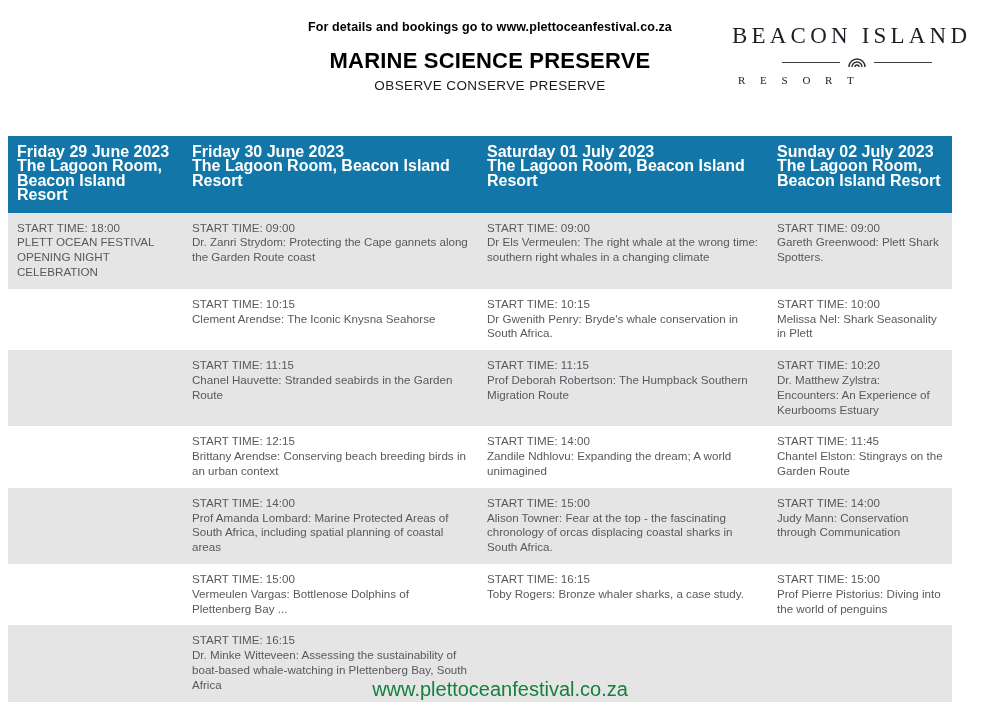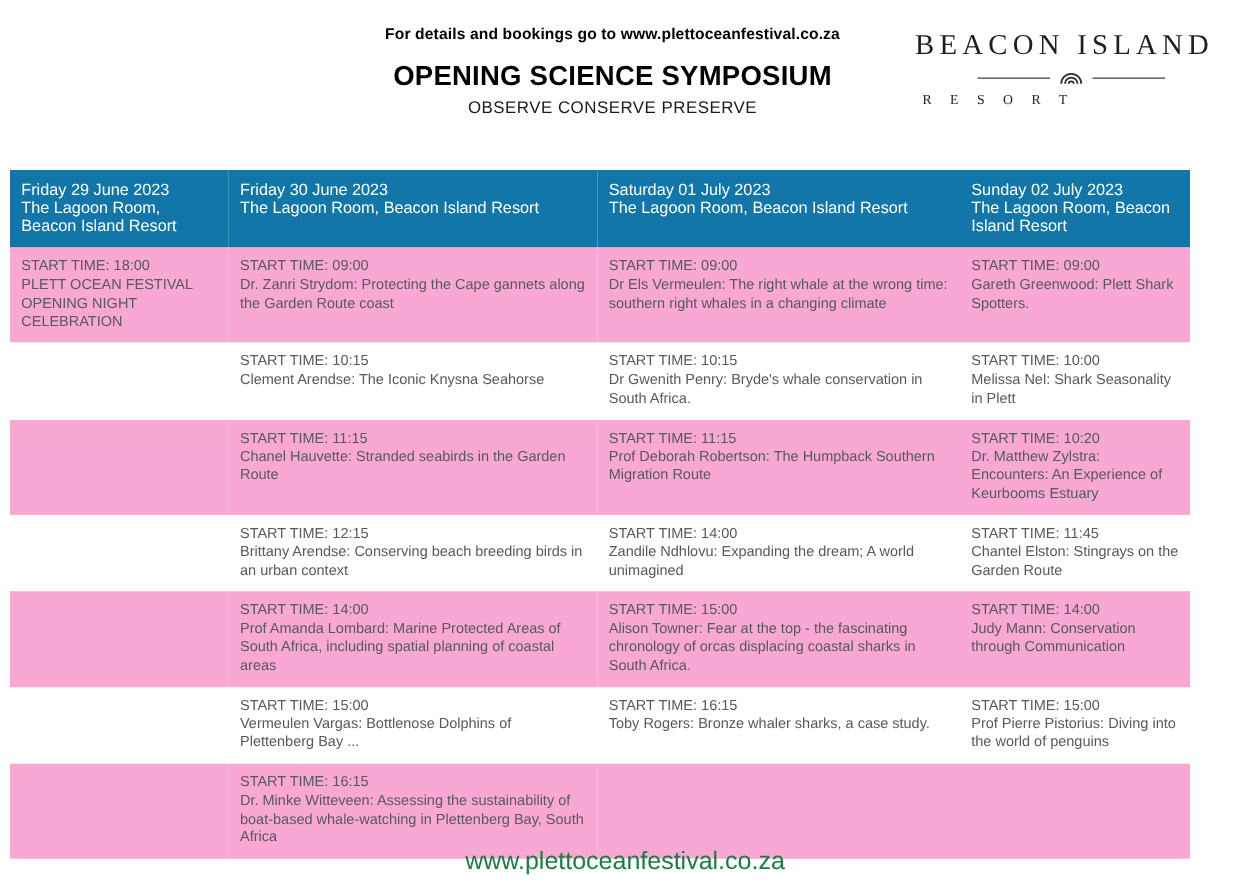--- a/index.html
+++ b/index.html
@@ -109,54 +109,54 @@
     table-layout: fixed;
   }
   .schedule col.c0 { width: 175px; }
   .schedule col.c1 { width: 295px; }
   .schedule col.c2 { width: 290px; }
   .schedule col.c3 { width: 184px; }
 
   .schedule thead th {
     background: #1277a8;
     color: #ffffff;
-    font-size: 13px;
-    font-weight: normal;
+    font-size: 16px;
+    font-weight: bold;
     line-height: 14.4px;
     text-align: left;
     vertical-align: top;
     padding: 9px 9px 10px 9px;
     border: 0;
     margin-top: 28px;
   }
   .schedule tbody td {
     font-size: 11.6px;
     line-height: 14.8px;
     color: #555a5e;
     vertical-align: top;
     padding: 8px 9px 9px 9px;
     border: 0;
     background: #ffffff;
   }
   .schedule tbody tr.alt td {
-    background: #f9a8d4;
+    background: #e5e5e5;
   }
   .cell-line { display: block; }
 </style>
 </head>
 <body>
 
 <div class="page">
 
   <div class="header">
 
 
     <div class="header-center">
       <div class="hdr-booking">For details and bookings go to www.plettoceanfestival.co.za</div>
-      <div class="hdr-title">OPENING SCIENCE SYMPOSIUM</div>
+      <div class="hdr-title">MARINE SCIENCE PRESERVE</div>
       <div class="hdr-sub">OBSERVE CONSERVE PRESERVE</div>
     </div>
 
     <div class="logo-beacon">
       <div class="beacon-name">BEACON ISLAND</div>
       <div class="beacon-divider">
         <span class="line"></span>
         <span class="beacon-mark">
           <svg width="20" height="12" viewBox="0 0 20 12" xmlns="http://www.w3.org/2000/svg">
             <path d="M2 11 A8 8 0 0 1 18 11" fill="none" stroke="#2a2f35" stroke-width="1.4"></path>

